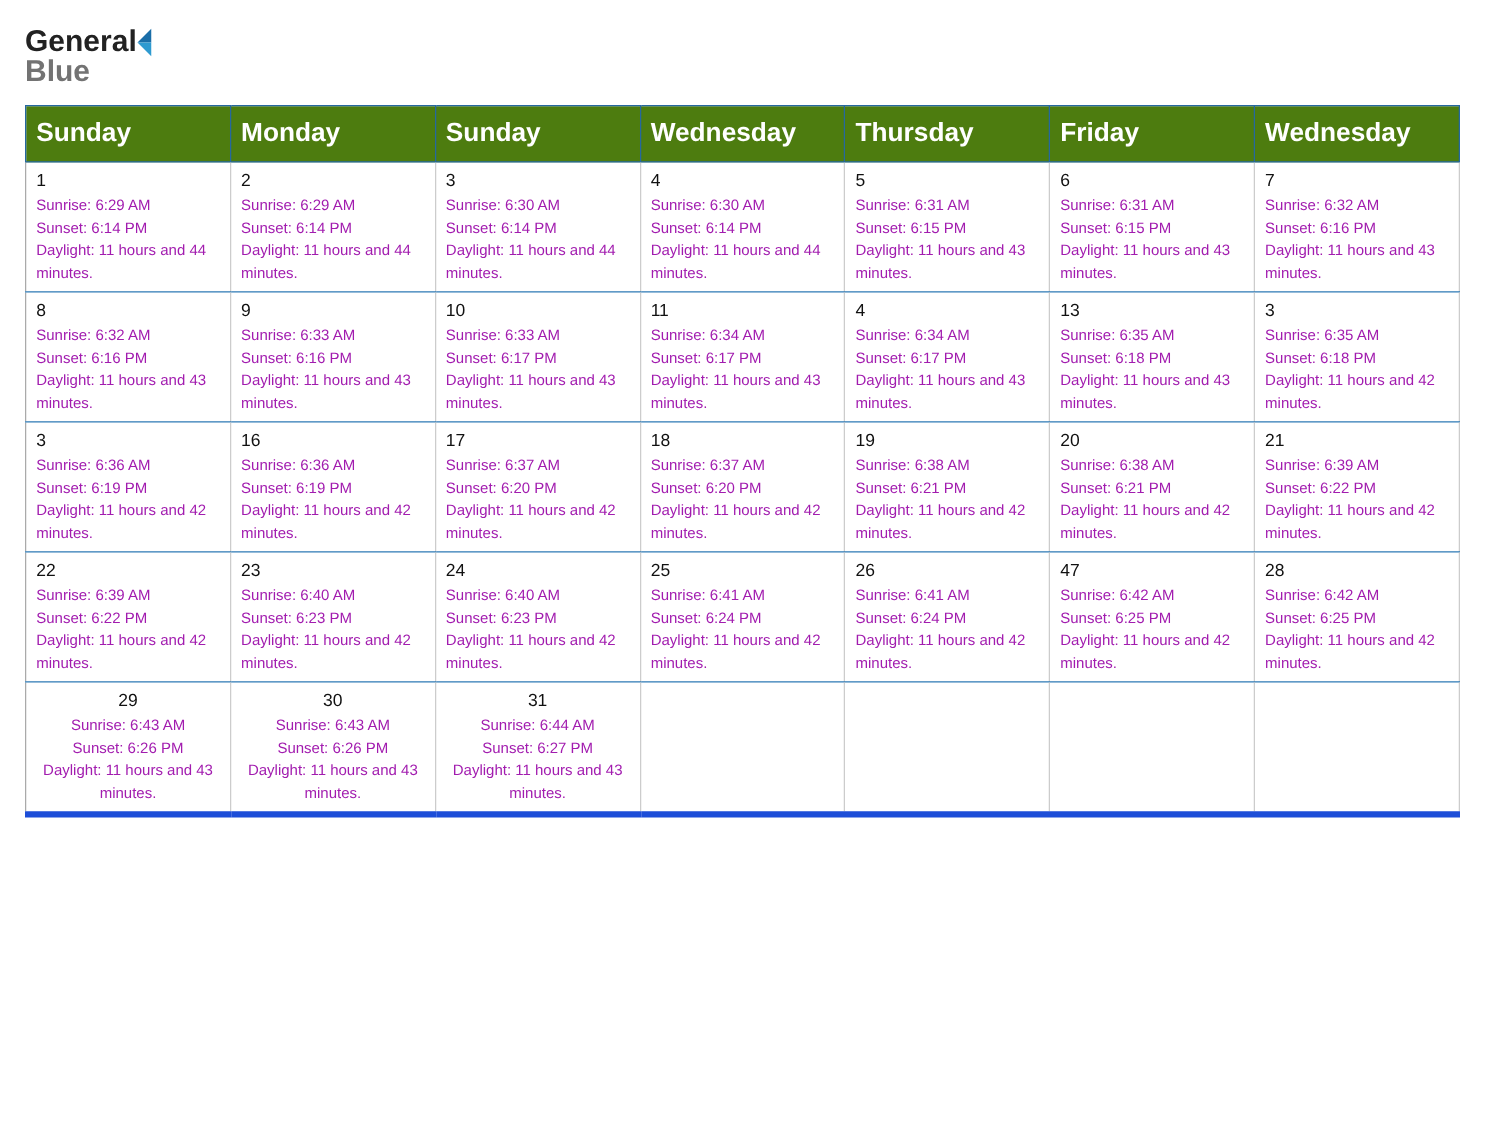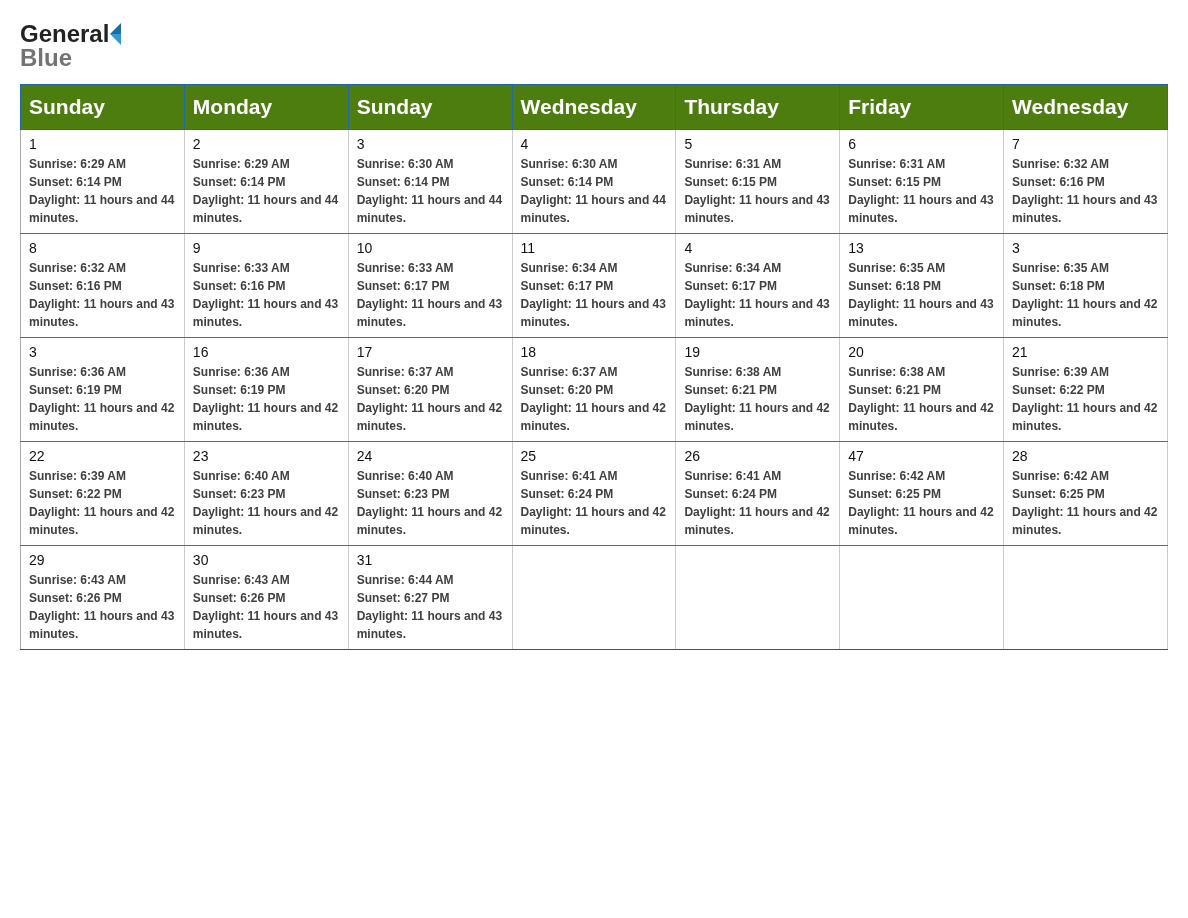--- a/index.html
+++ b/index.html
@@ -49,34 +49,34 @@
       padding: 6px 8px;
       border-right: 1px solid #ccc;
       border-bottom: 1px solid #2e7ab5;
       width: calc(100% / 7);
       font-size: 12.5px;
       color: #222;
       min-height: 90px;
       background: #fff;
     }
     .calendar tr:last-child td {
-      border-bottom: 1px solid #1d4ed8;
+      border-bottom: 5px solid #1d4ed8;
+      text-align: center;
     }
     .day-number {
       font-size: 14px;
       font-weight: normal;
       color: #111;
       display: block;
       margin-bottom: 3px;
     }
     .day-info {
       font-size: 12px;
       line-height: 1.5;
-      color: #404040;
-      font-weight: bold;
+      color: #a21caf;
     }
     .empty-cell {
       background: #fff;
     }
     .logo-wrapper {
       display: flex;
       flex-direction: column;
     }
     .logo-top-line {
       display: flex;

